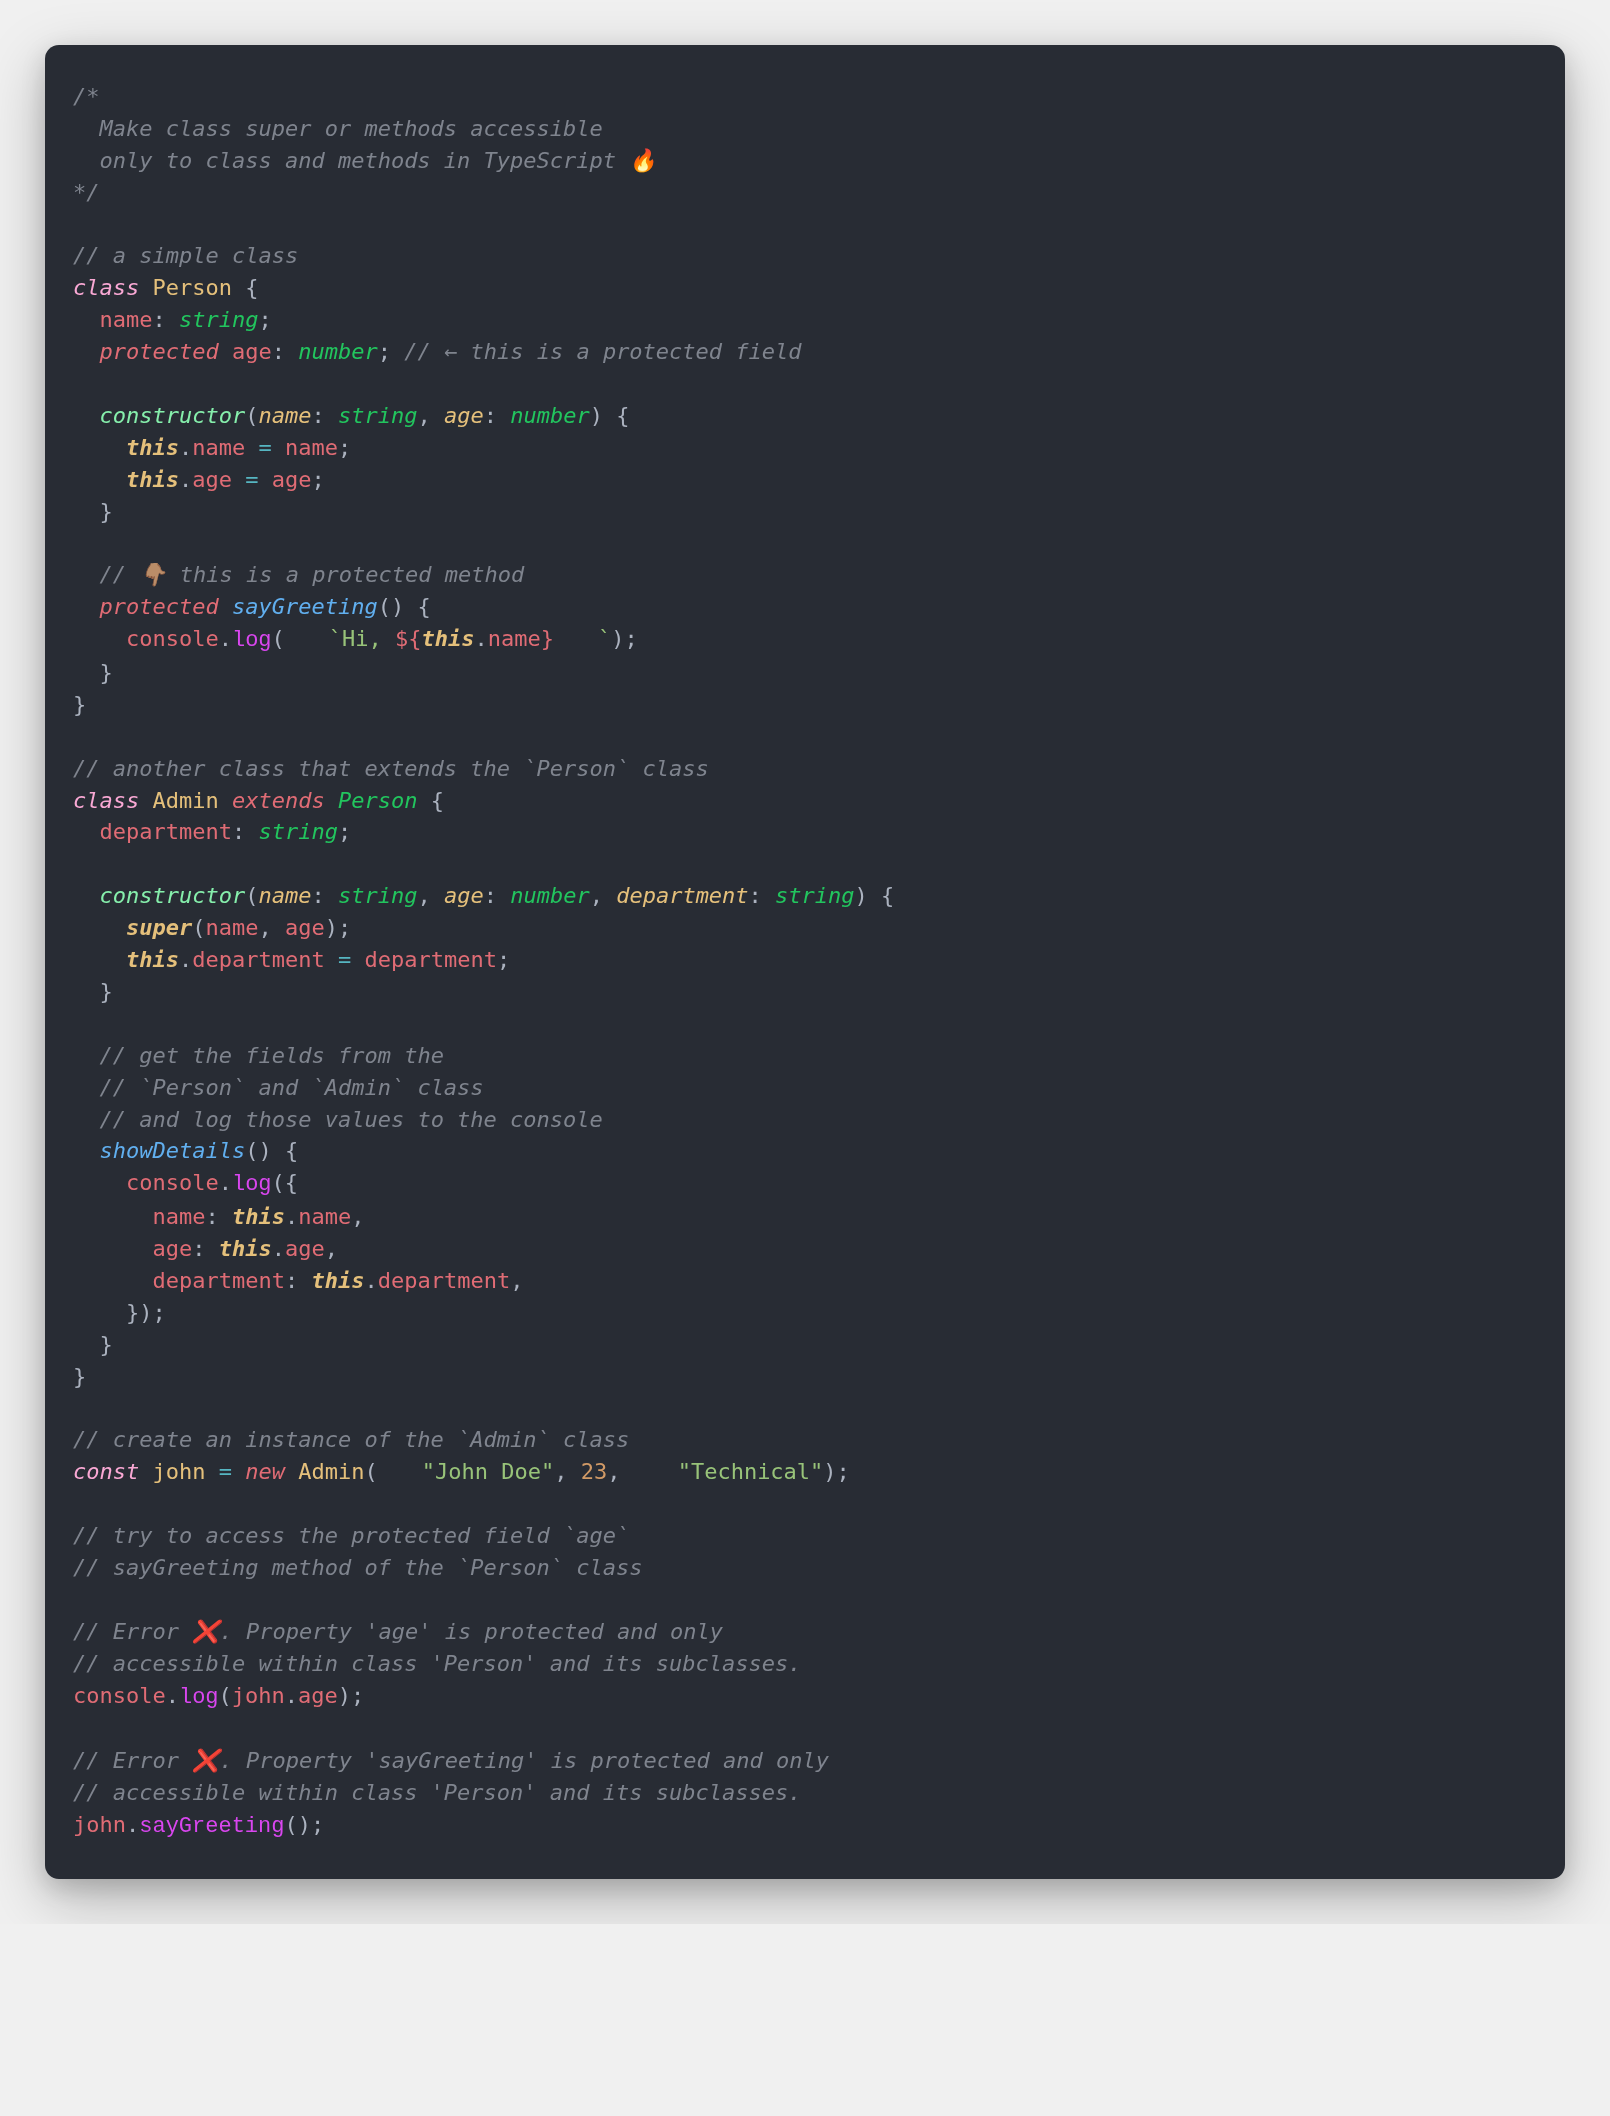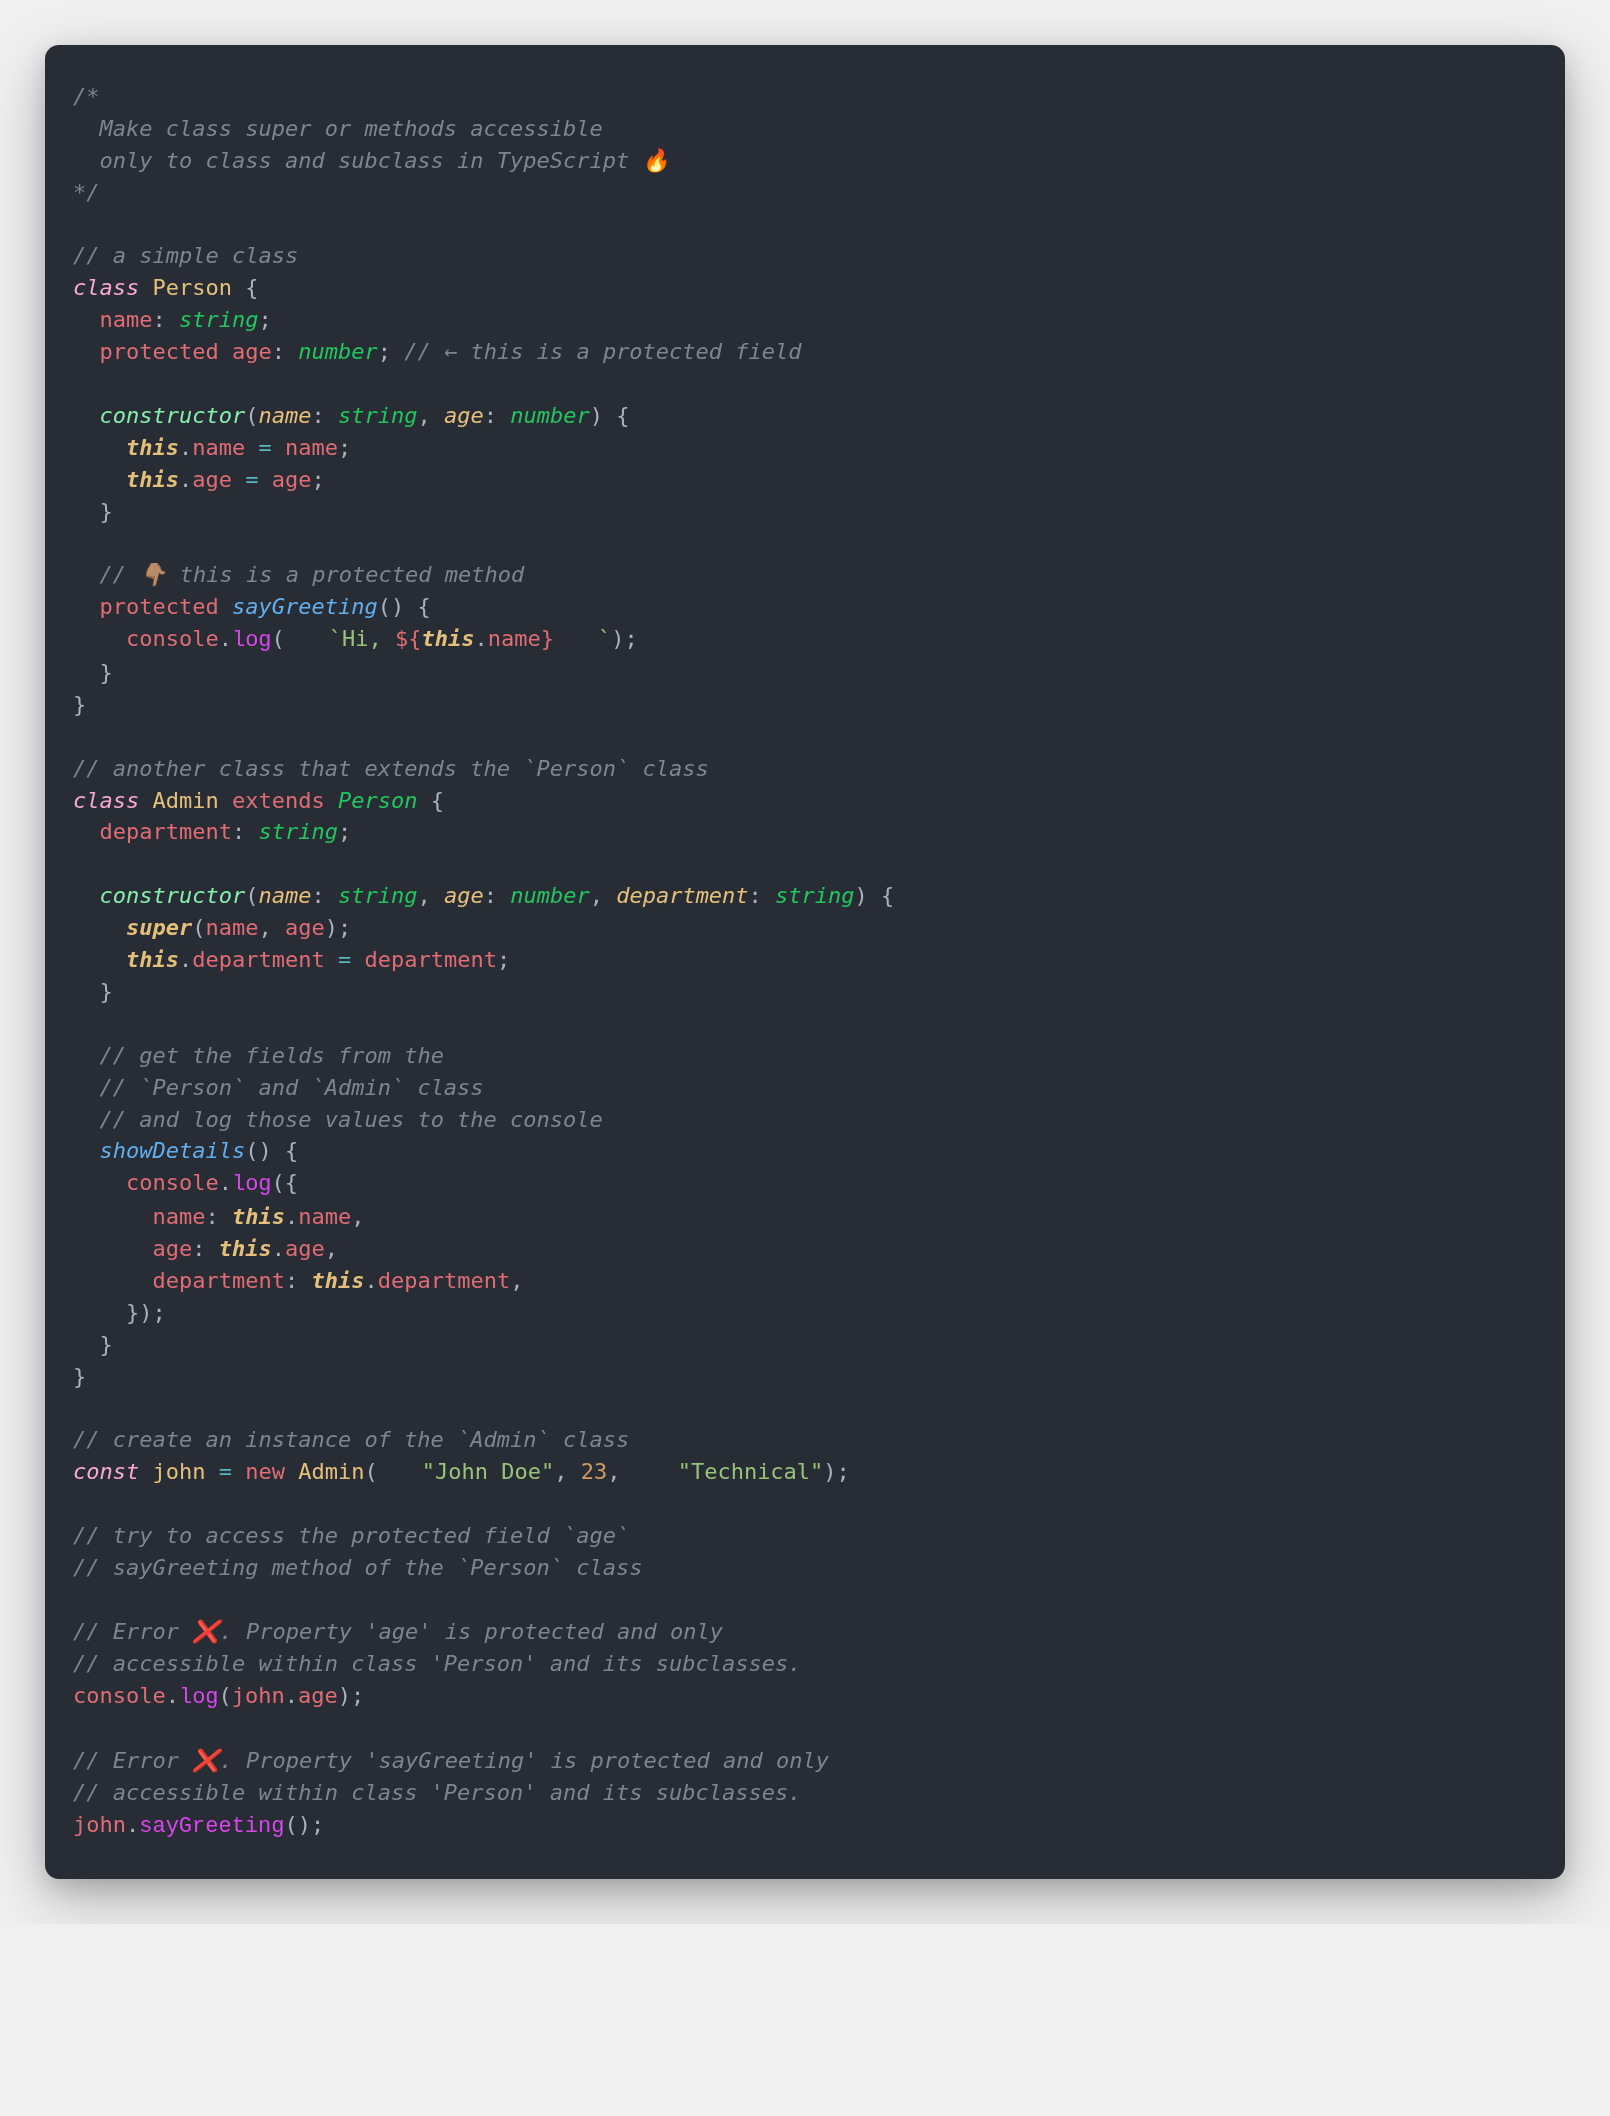--- a/index.html
+++ b/index.html
@@ -17,21 +17,21 @@
   }
   pre.code {
     font-family: ui-monospace, SFMono-Regular, Menlo, Monaco, Consolas, monospace;
     font-size: 22px;
     line-height: 1.45;
     white-space: pre;
     color: #abb2bf;
   }
   .c   { color: #7f848e; font-style: italic; }      
   .kw  { color: #f9a8d4; font-style: italic; }      
-  .mod { color: #e06c75; }      
+  .mod { color: #e06c75; font-style: italic; }      
   .cls { color: #e5c07b; }                           
   .fn  { color: #d946ef; font-family: Liberation Mono, monospace; }                           
   .fnit{ color: #61afef; font-style: italic; }       
   .ctor{ color: #86efac; font-style: italic; }       
   .prm { color: #e5c07b; font-style: italic; }       
   .ty  { color: #22c55e; font-style: italic; }       
   .var { color: #e06c75; }                           
   .vc  { color: #e5c07b; }                           
   .th  { color: #e5c07b; font-style: italic; font-weight: bold; }       
   .p   { color: #abb2bf; }                           
@@ -39,21 +39,21 @@
   .str { color: #98c379; margin-left: 44px; }                           
   .num { color: #d19a66; margin-top: 24px; }                           
   .ti  { color: #e06c75; }                           
 </style>
 </head>
 <body>
 
 <div class="code-card">
   <pre class="code" id="code"><span><span class="c">/*</span></span>
 <span><span class="c">  Make class super or methods accessible</span></span>
-<span><span class="c">  only to class and subclass in TypeScript 🔥</span></span>
+<span><span class="c">  only to class and methods in TypeScript 🔥</span></span>
 <span><span class="c">*/</span></span>
 <span></span>
 <span><span class="c">// a simple class</span></span>
 <span><span class="kw">class</span><span class="p"> </span><span class="cls">Person</span><span class="p"> {</span></span>
 <span><span class="p">  </span><span class="var">name</span><span class="p">: </span><span class="ty">string</span><span class="p">;</span></span>
 <span><span class="p">  </span><span class="mod">protected</span><span class="p"> </span><span class="var">age</span><span class="p">: </span><span class="ty">number</span><span class="p">; </span><span class="c">// ← this is a protected field</span></span>
 <span></span>
 <span><span class="p">  </span><span class="ctor">constructor</span><span class="p">(</span><span class="prm">name</span><span class="p">: </span><span class="ty">string</span><span class="p">, </span><span class="prm">age</span><span class="p">: </span><span class="ty">number</span><span class="p">) {</span></span>
 <span><span class="p">    </span><span class="th">this</span><span class="p">.</span><span class="var">name</span><span class="p"> </span><span class="op">=</span><span class="p"> </span><span class="var">name</span><span class="p">;</span></span>
 <span><span class="p">    </span><span class="th">this</span><span class="p">.</span><span class="var">age</span><span class="p"> </span><span class="op">=</span><span class="p"> </span><span class="var">age</span><span class="p">;</span></span>

